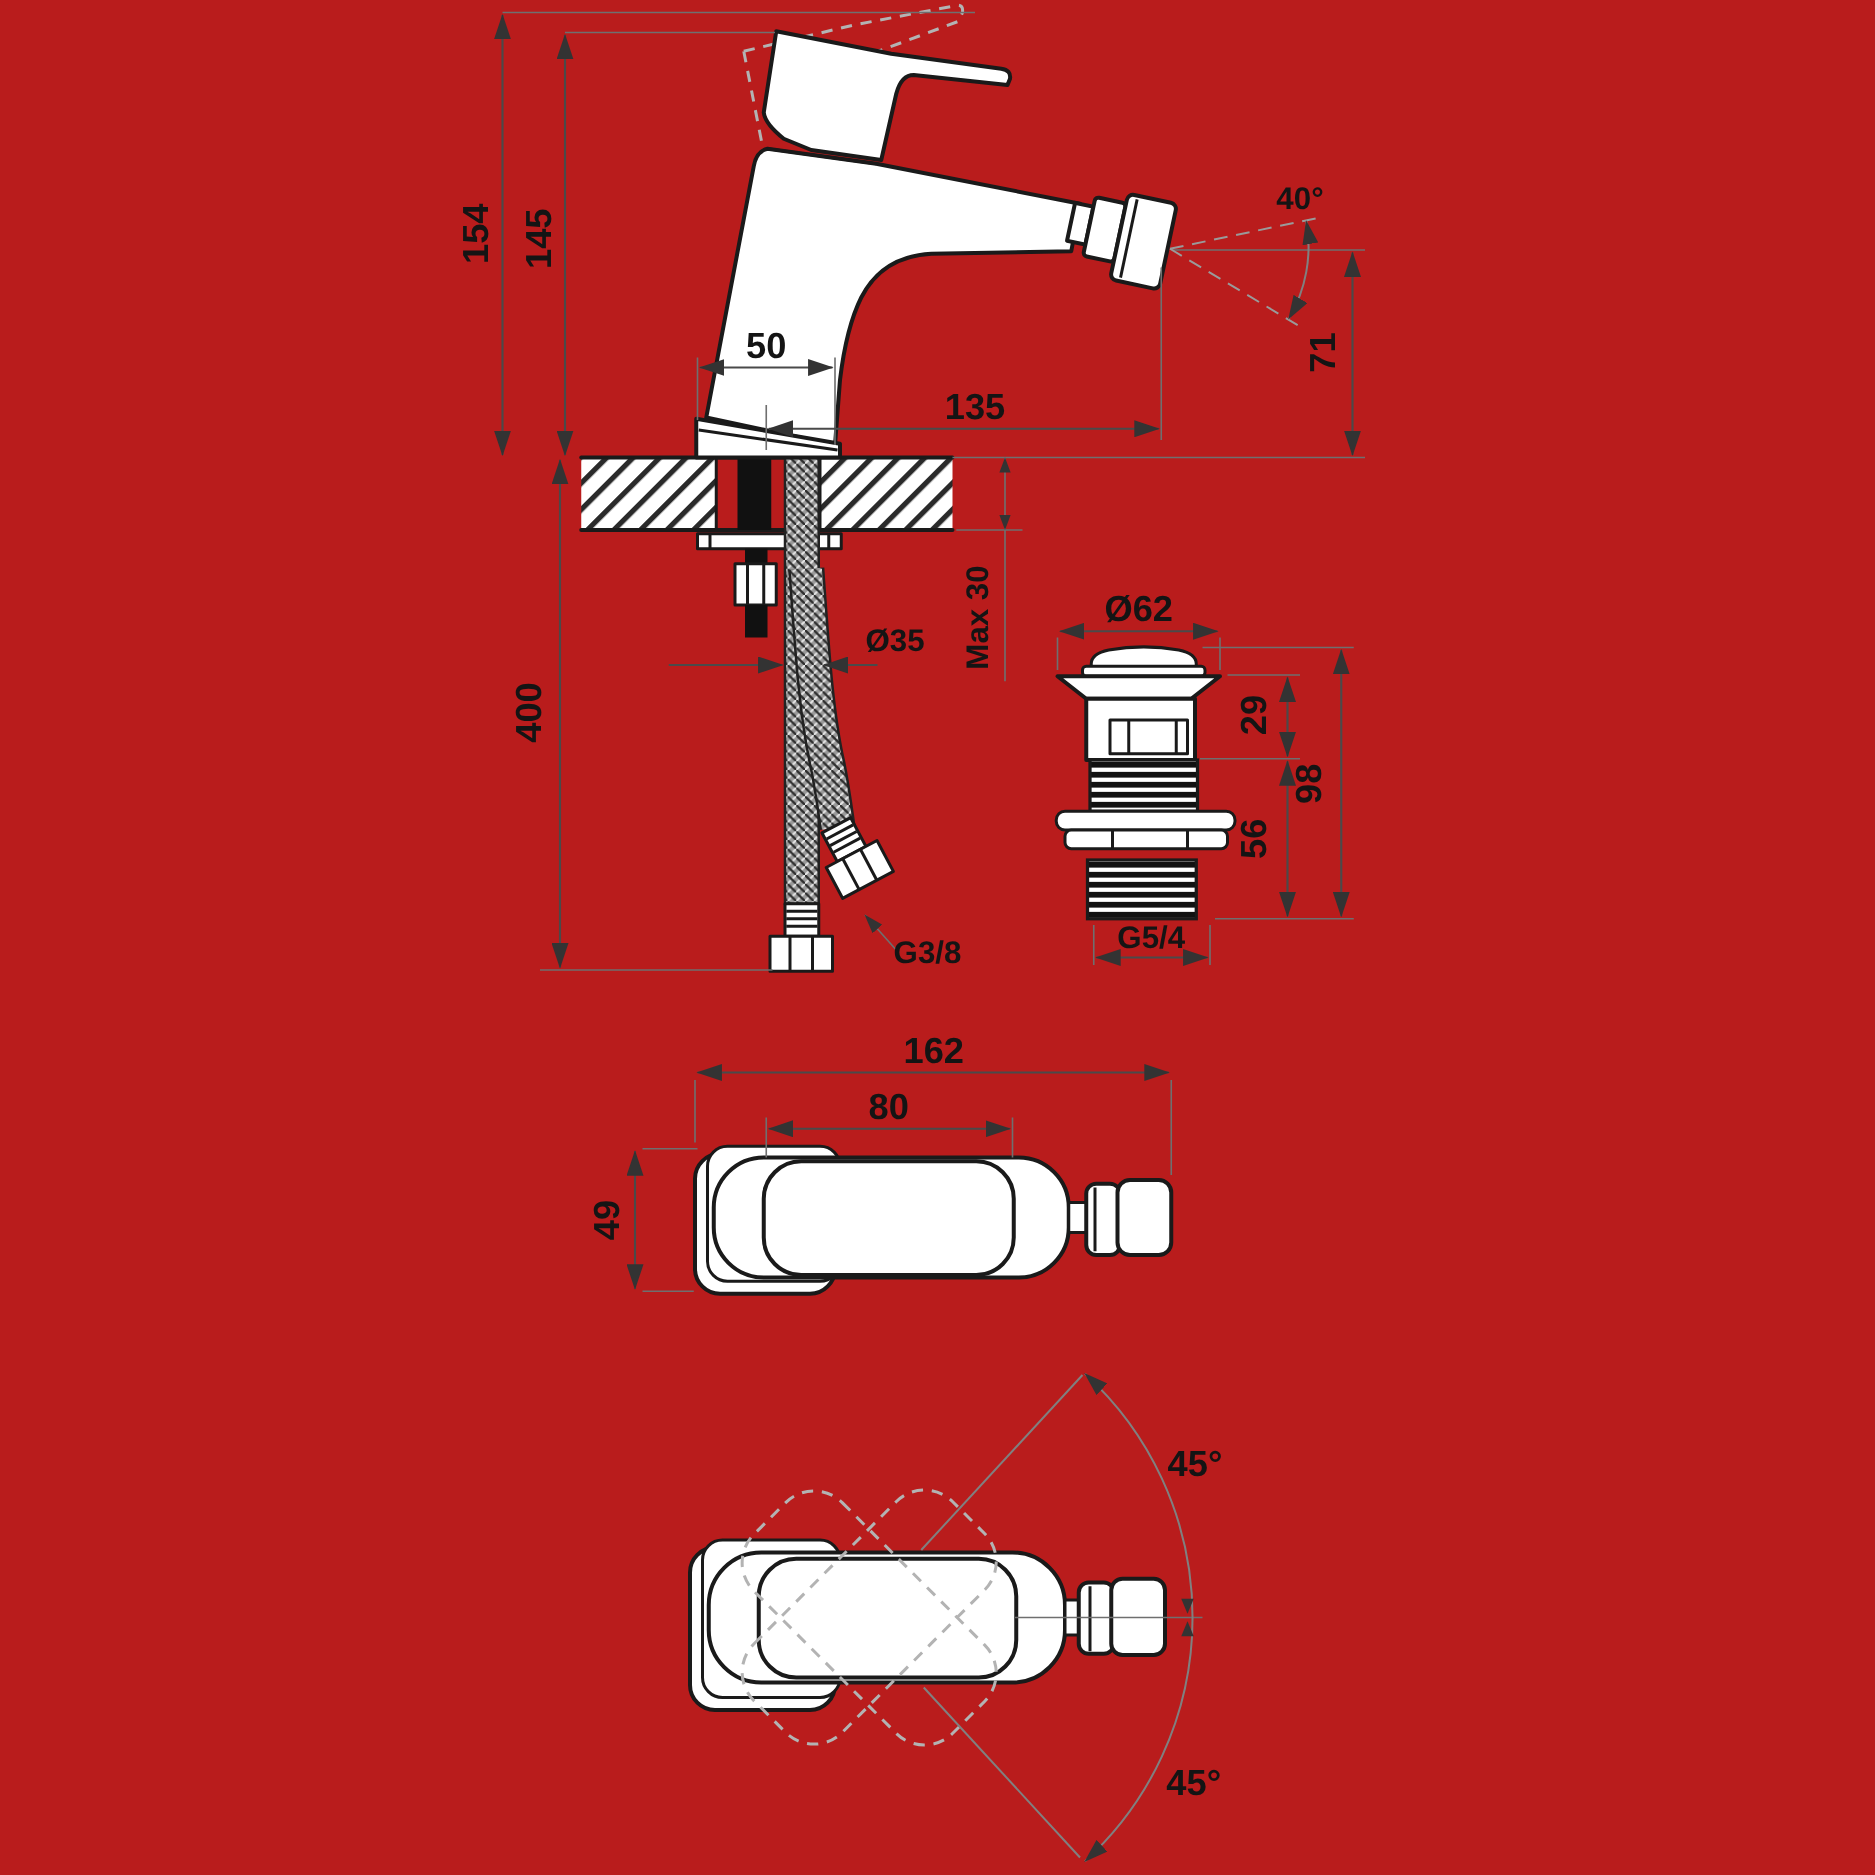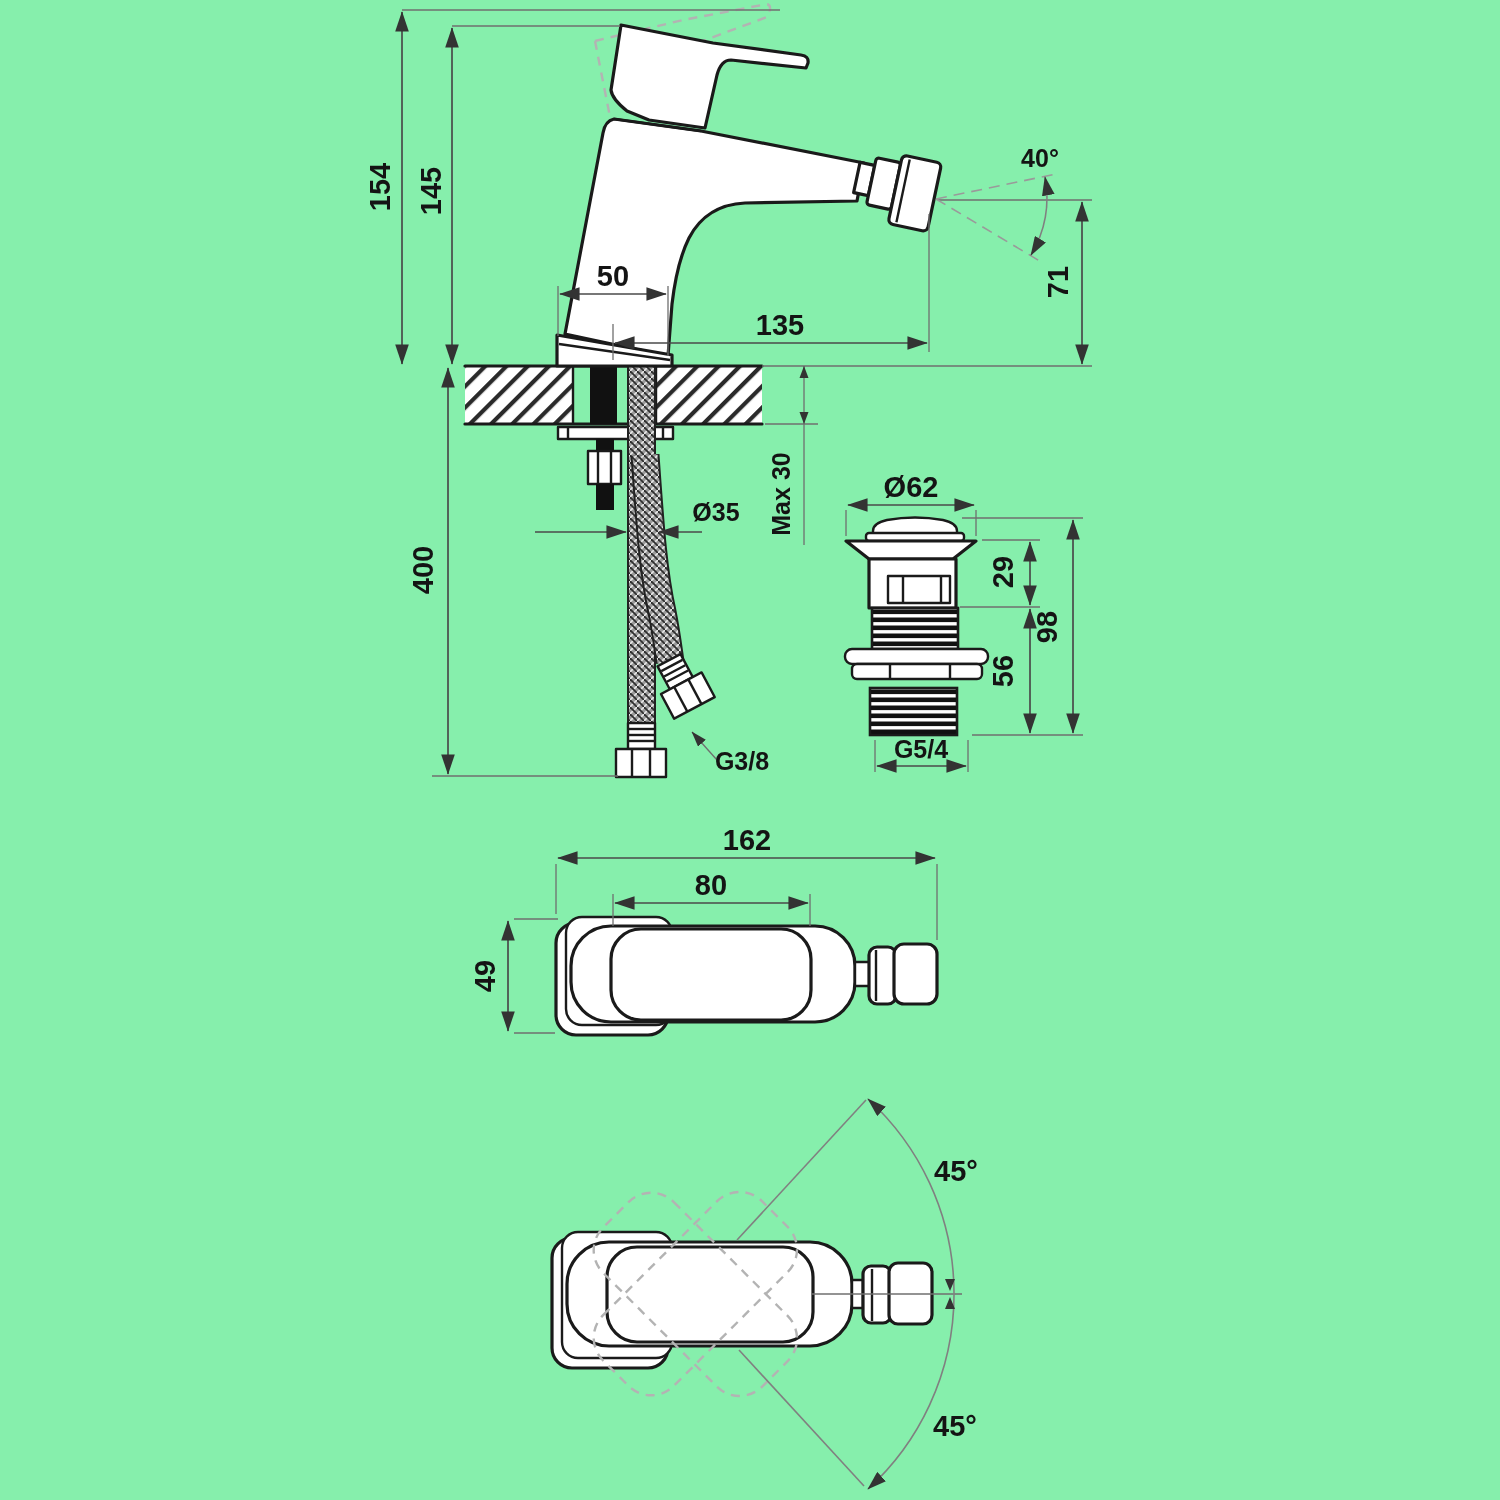--- a/index.html
+++ b/index.html
@@ -1,16 +1,16 @@
 <!DOCTYPE html>
 <html><head>
 <meta charset="utf-8">
 <style>
   html,body{margin:0;padding:0;background:#ffffff;}
-  .stage{position:relative;width:1500px;height:1500px;background:#86efac;overflow:hidden;}
+  .stage{position:relative;width:1500px;height:1500px;background:#b91c1c;overflow:hidden;}
   svg{position:absolute;left:0;top:0;}
   .obj{stroke:#1a1a1a;stroke-width:3.2;fill:none;stroke-linejoin:round;stroke-linecap:round;}
   .objf{stroke:#1a1a1a;stroke-width:3.2;fill:#ffffff;stroke-linejoin:round;}
   .obj2{stroke:#1a1a1a;stroke-width:2.4;fill:none;stroke-linejoin:round;}
   .obj2f{stroke:#1a1a1a;stroke-width:2.4;fill:#ffffff;stroke-linejoin:round;}
   .fillk{fill:#111;stroke:none;}
   .dim{stroke:#4a4a4a;stroke-width:1.7;fill:none;}
   .ext{stroke:#6f6f6f;stroke-width:1.3;fill:none;}
   .dash{stroke:#b3b3b3;stroke-width:2.4;stroke-dasharray:9 7;fill:none;stroke-linejoin:round;}
   .raydash{stroke:#9a9a9a;stroke-width:1.6;stroke-dasharray:11 7;fill:none;}

